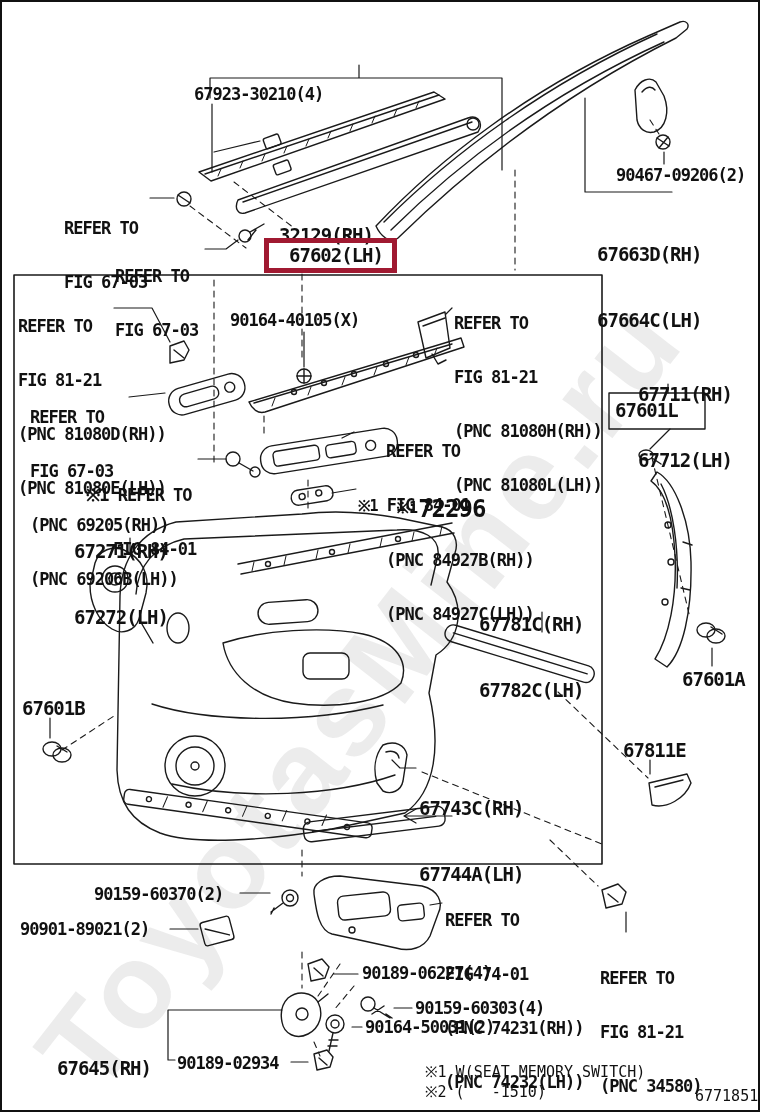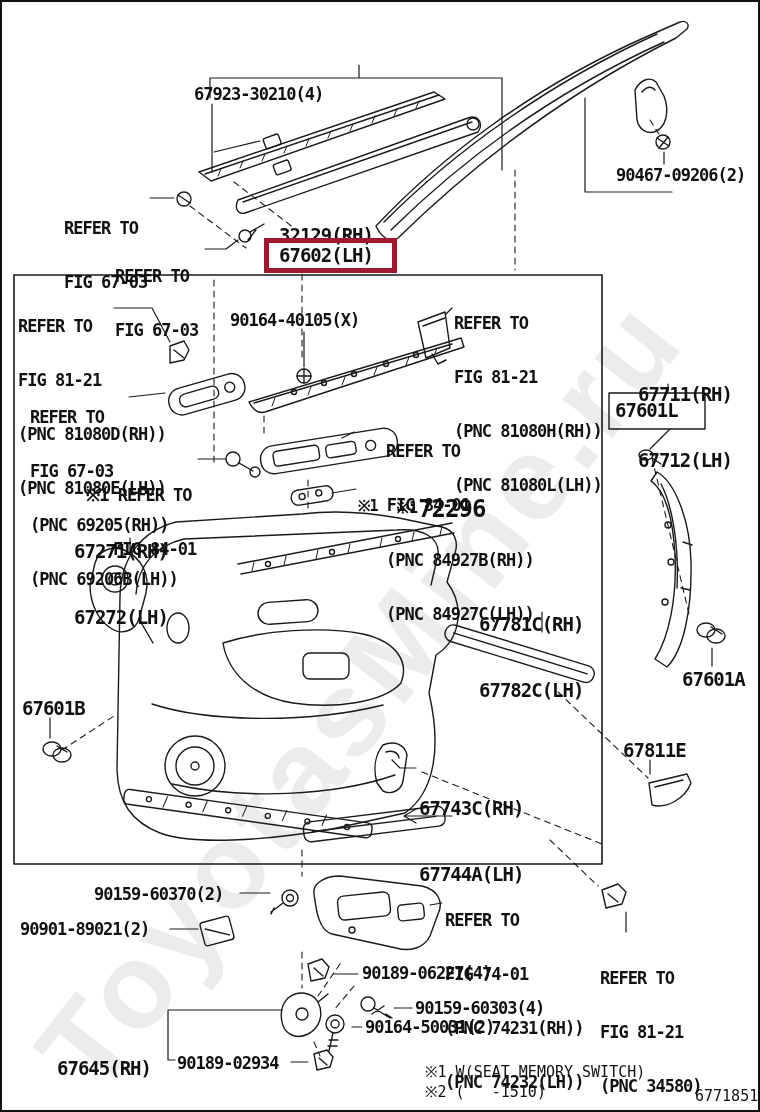--- a/index.html
+++ b/index.html
@@ -14,21 +14,21 @@
   .lbl{font-weight:700;font-size:19px;line-height:22px;letter-spacing:-1px;}
   .lblm{font-weight:700;font-size:17px;line-height:18px;letter-spacing:-1px;}
   .ref{font-weight:700;font-size:17px;line-height:18px;letter-spacing:-1px;}
   .fn{font-weight:400;font-size:15px;line-height:20px;}
   .mk{font-weight:700;font-size:15px;}
   .big{font-weight:700;font-size:24px;letter-spacing:-1px;}
   .mid{font-weight:700;font-size:19px;letter-spacing:-1px;}
   .ind{margin-left:28px;}
   .ind2{margin-left:27px;}
   .hlbox{position:absolute;left:262px;top:236px;width:133px;height:35px;box-sizing:border-box;
-         z-index:3;border:5px solid #a01931;padding:1px 0 0 10px;
+         z-index:3;border:5px solid #a01931;padding:1px 0 0 20px;
          font-weight:700;font-size:19px;letter-spacing:-1px;}
 </style>
 </head>
 <body>
 
 <div class="stage">
 
   <div class="wm">ToyotasMine.ru</div>
 
   <svg class="art" width="760" height="1112" viewBox="0 0 760 1112">
@@ -276,20 +276,24 @@
     <div>REFER TO</div>
     <div>FIG 67-03</div>
   </div>
 
   <div class="lbl" style="left:277px;top:222px">32129(RH)</div>
   <div class="hlbox" style="border-color: rgb(160, 25, 49);">
     <span>67602(LH)</span>
   </div>
 
   <div class="lblm" style="left:614px;top:164px">90467-09206(2)</div>
+  <div class="lbl" style="left:595px;top:197px">
+    <div>67663D(RH)</div>
+    <div>67664C(LH)</div>
+  </div>
 
   <div class="ref" style="left:16px;top:279px">
     <div>REFER TO</div>
     <div>FIG 81-21</div>
     <div>(PNC 81080D(RH))</div>
     <div>(PNC 81080E(LH))</div>
   </div>
   <div class="lblm" style="left:228px;top:309px">90164-40105(X)</div>
   <div class="ref" style="left:452px;top:276px">
     <div>REFER TO</div>

